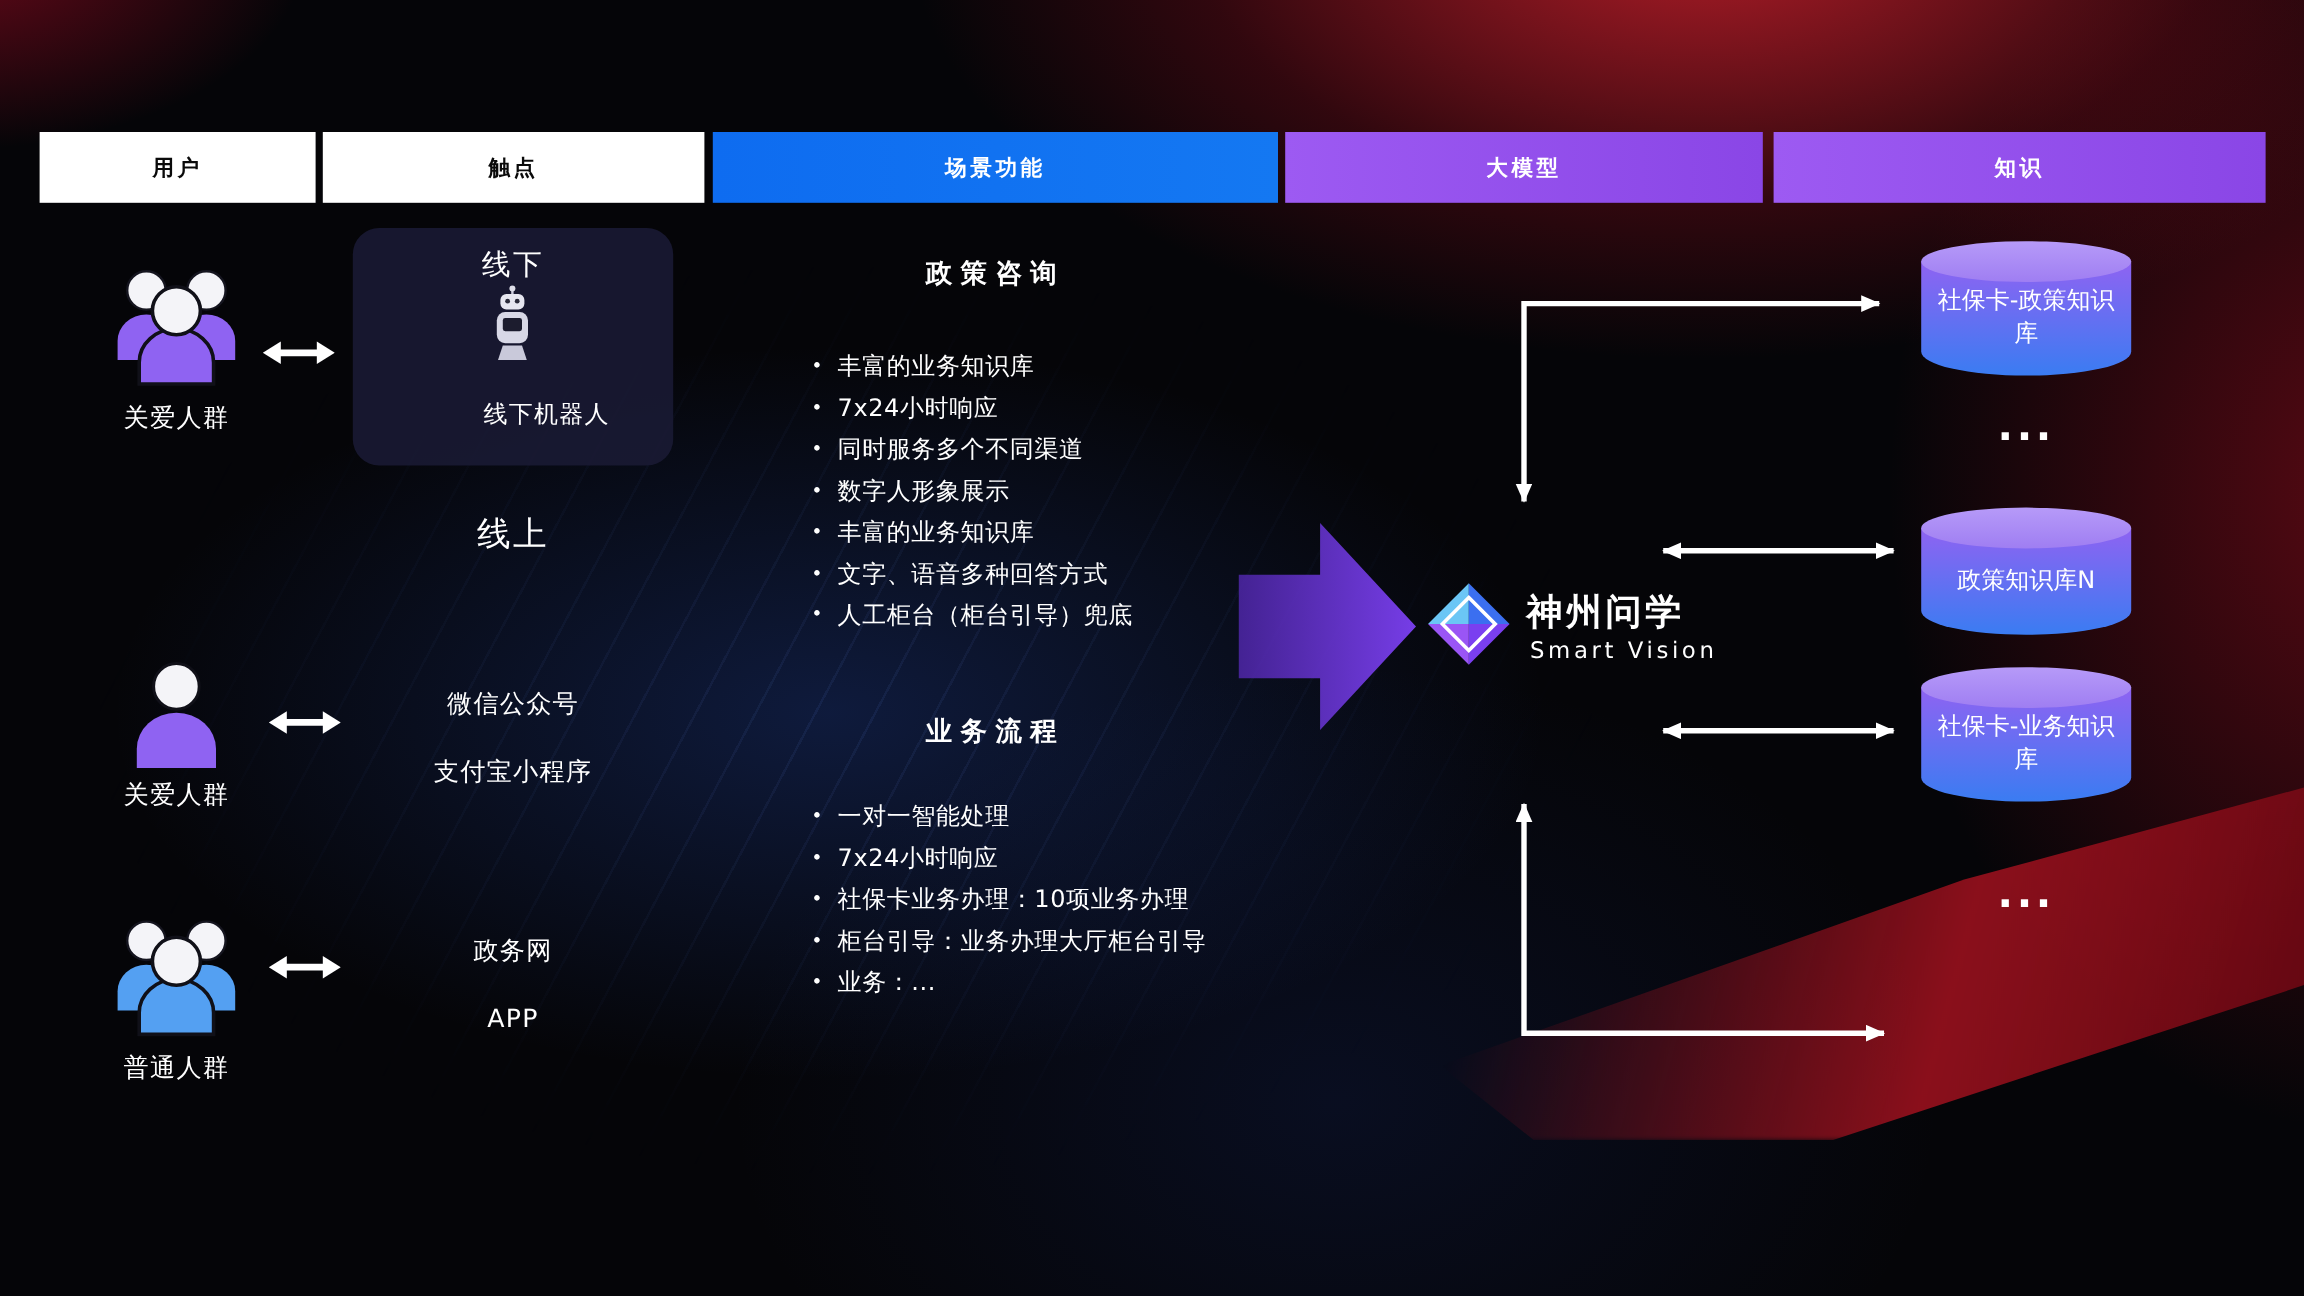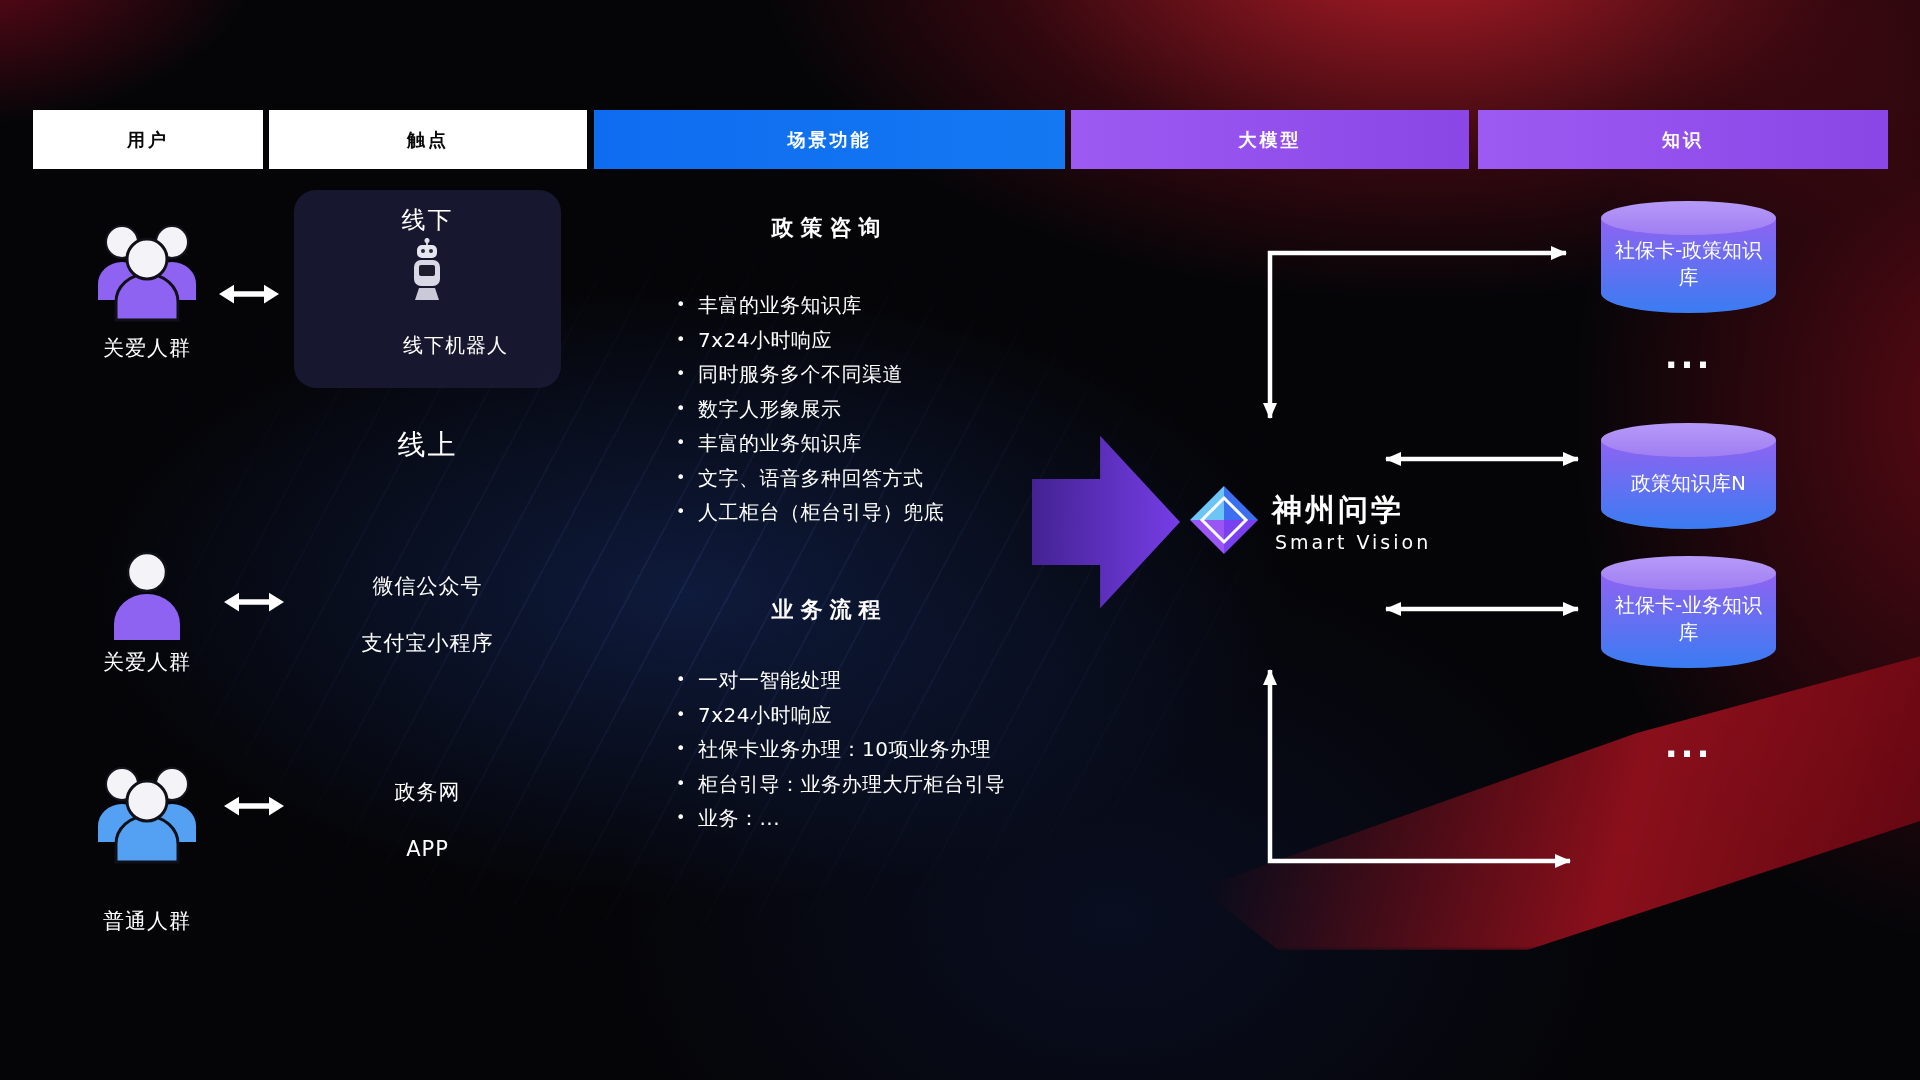--- a/index.html
+++ b/index.html
@@ -43,21 +43,21 @@
   .hdr-knowledge { left:1478px; width:410px; background:linear-gradient(90deg,#9d5af2,#8a46e6); color:#fff; }
 
   
   .u-icon { position:absolute; }
   .u-icon-1 { left:86px;  top:214px; width:122px; height:108px; }
   .u-icon-2 { left:108px; top:548px; width:78px;  height:94px; }
   .u-icon-3 { left:86px;  top:756px; width:122px; height:108px; }
   .u-label { position:absolute; left:67px; width:160px; text-align:center; font-size:21px; letter-spacing:1px; }
   .u-label-1 { top:334px; }
   .u-label-2 { top:648px; }
-  .u-label-3 { top:876px;margin-top:31px; }
+  .u-label-3 { top:876px; }
   .dbl-arrow { position:absolute; width:60px; height:26px; }
   .dbl-arrow-1 { left:219px; top:281px; }
   .dbl-arrow-2 { left:224px; top:589px; }
   .dbl-arrow-3 { left:224px; top:793px; }
 
   
   .tp-card { position:absolute; left:294px; top:190px; width:267px; height:198px;
              background:rgba(26,26,52,0.88); border-radius:22px; }
   .tp-card-title { position:absolute; left:0; top:14px; width:100%; text-align:center; font-size:24px; letter-spacing:2px; }
   .tp-robot { position:absolute; left:113px; top:48px; width:40px; height:64px; }

